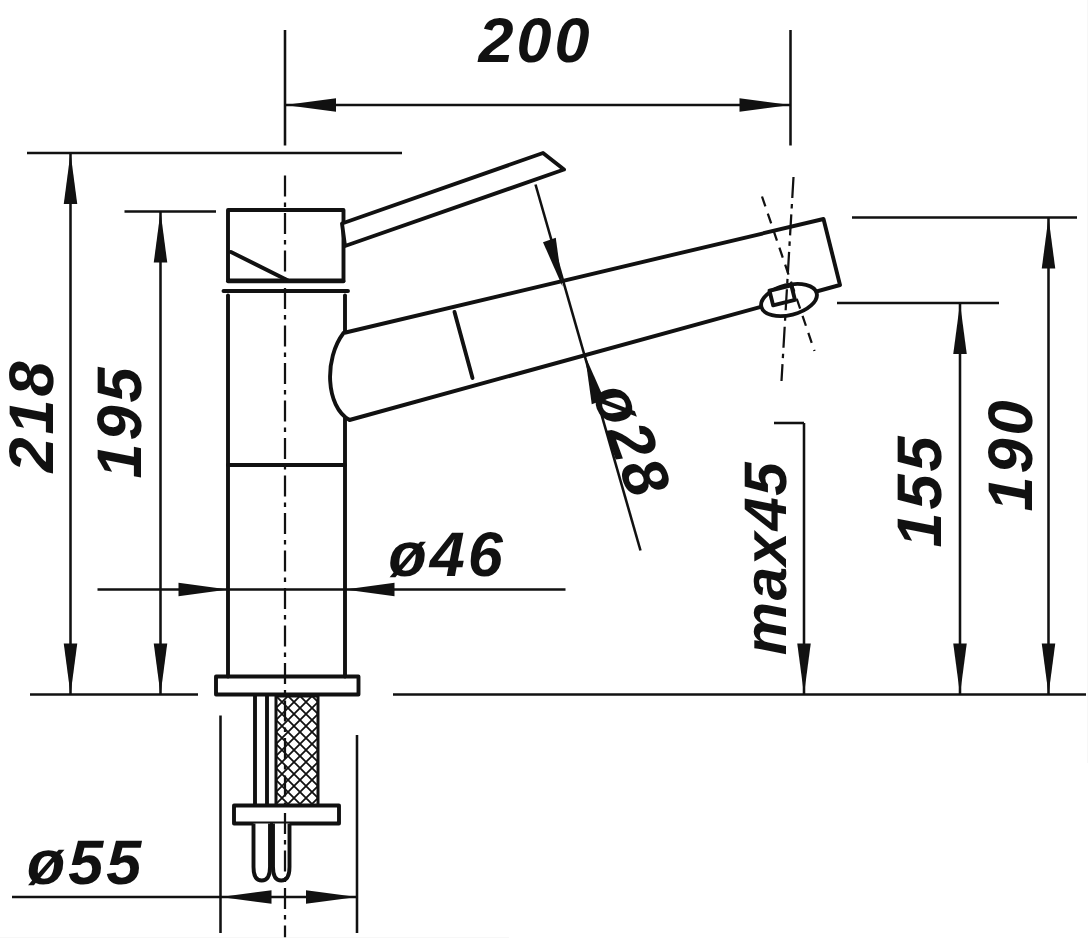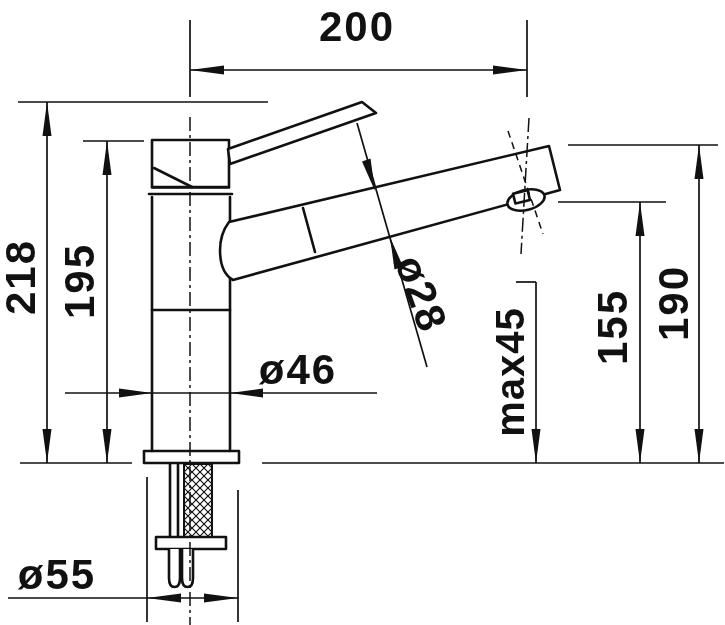--- a/index.html
+++ b/index.html
@@ -1,17 +1,17 @@
 <!DOCTYPE html>
 <html><head>
 <meta charset="utf-8">
 <style>
   html,body{margin:0;padding:0;background:#f2f2f2;}
   .stage{width:725px;height:625px;background:#fff;position:relative;overflow:hidden;
-         font-family:"Liberation Sans",sans-serif;}
+         font-family:"Liberation Sans",sans-serif;font-style:italic;}
   svg{display:block;}
   .outline{fill:none;stroke:#111;stroke-width:2.6;stroke-linejoin:round;stroke-linecap:round;}
   .outline-fill{fill:#fff;stroke:#111;stroke-width:2.6;stroke-linejoin:round;}
   .dim{fill:none;stroke:#111;stroke-width:1.7;}
   .arrow{fill:#111;stroke:none;}
   .dimtext{fill:#111;font-weight:bold;font-size:42px;letter-spacing:2px;}
   .centerline{fill:none;stroke:#111;stroke-width:1.5;stroke-dasharray:14 4 3 4;}
   .dashed{fill:none;stroke:#111;stroke-width:1.5;stroke-dasharray:7 5;}
 </style>
 </head>

